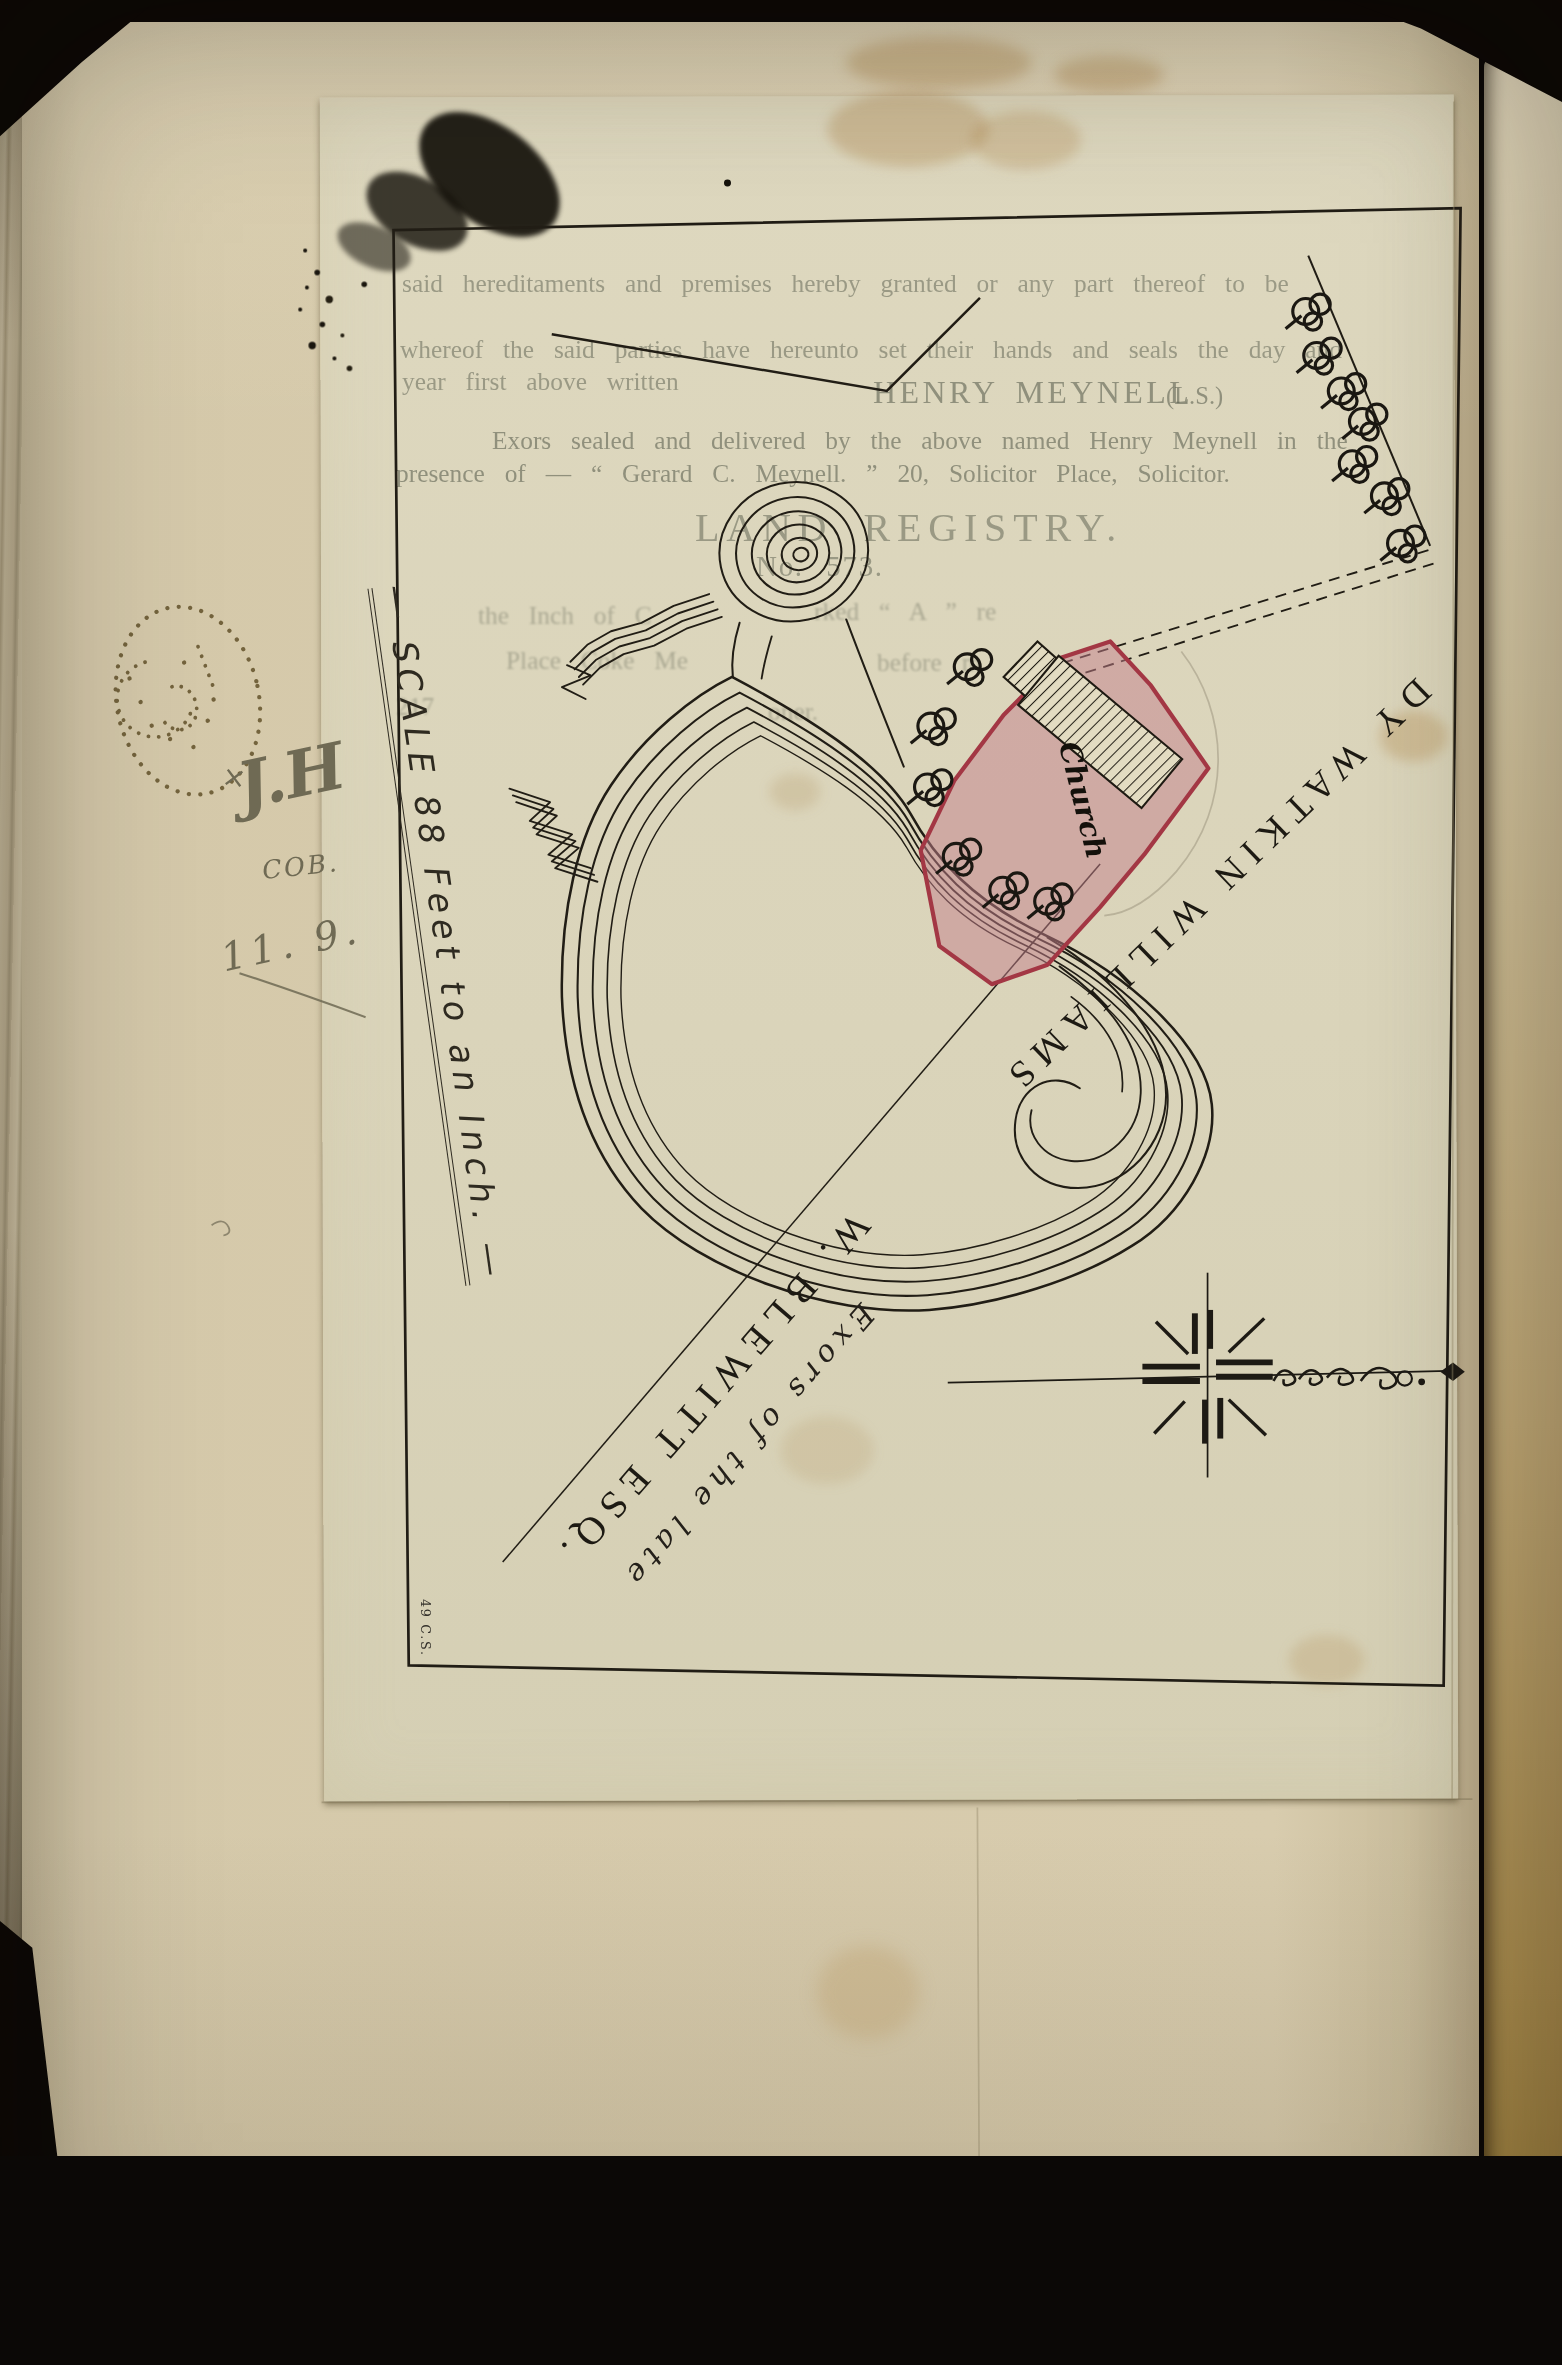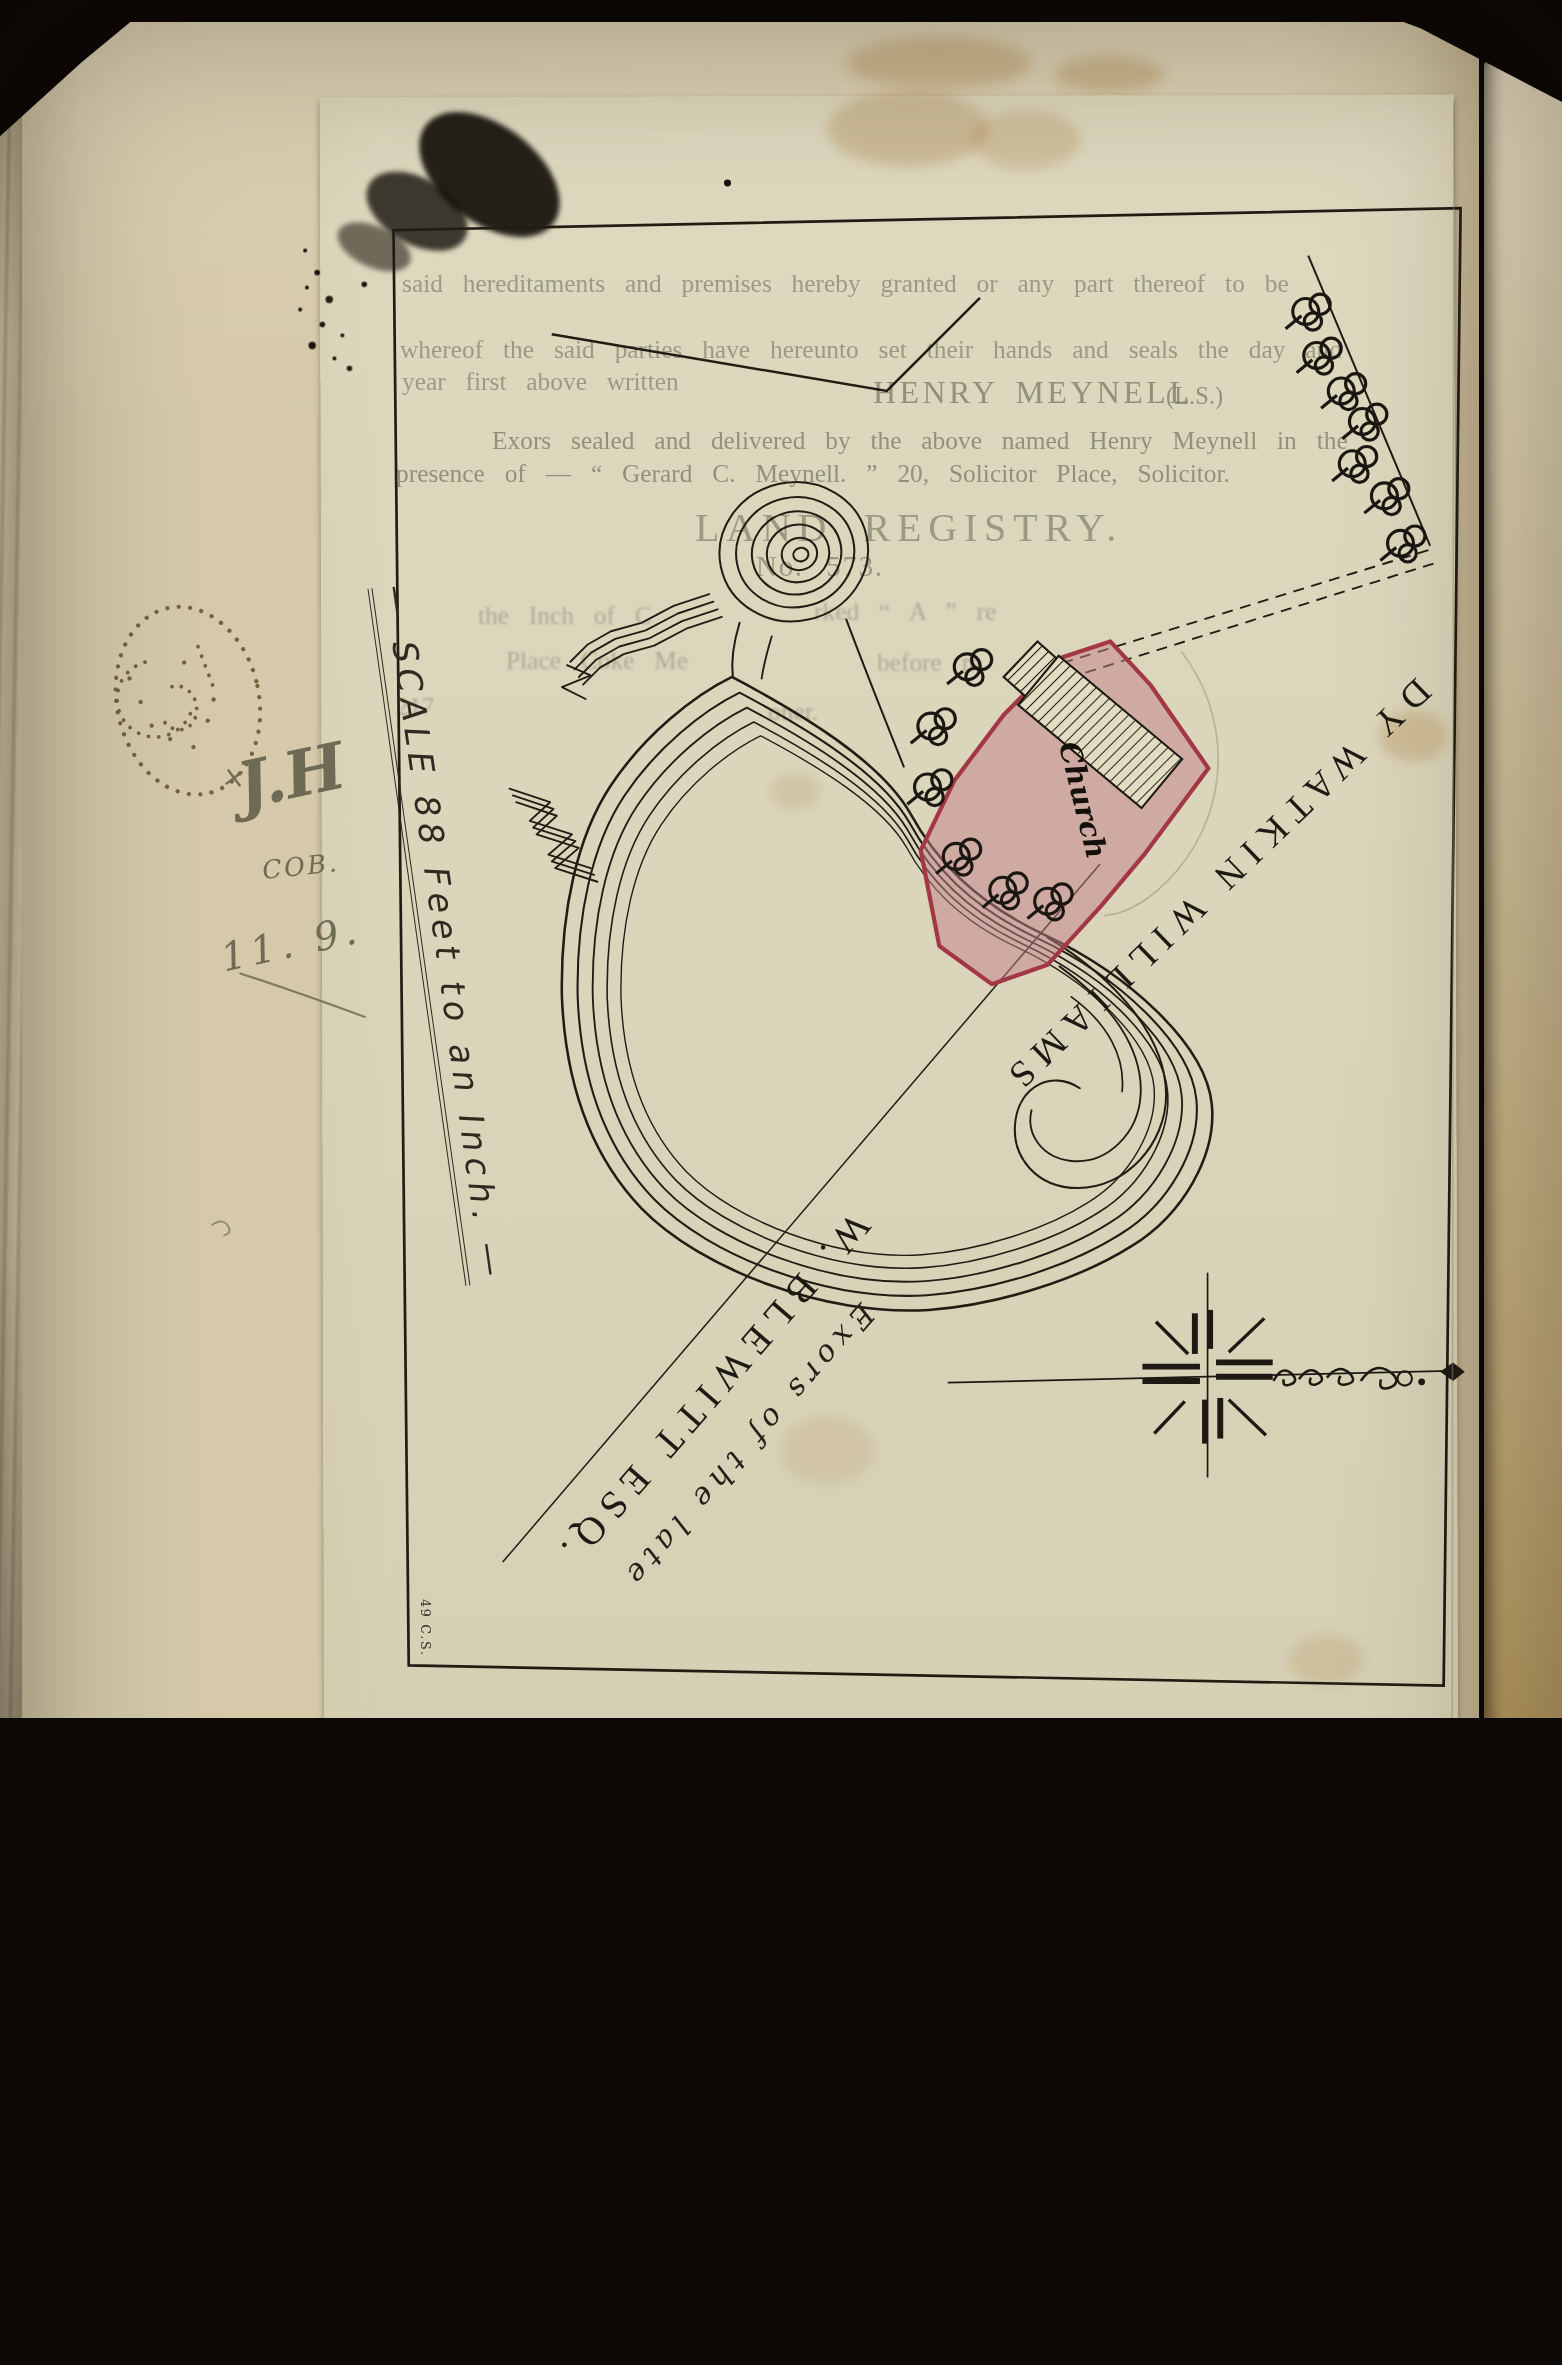--- a/index.html
+++ b/index.html
@@ -1,16 +1,16 @@
 <!DOCTYPE html>
 <html style="font-size:13.5px"><head>
 <meta charset="utf-8">
 <style>
   html,body{margin:0;padding:0;background:#0b0806;}
-  #scene{position:relative;width:1563px;height:1718px;background:#0b0806;overflow:hidden;
+  #scene{position:relative;width:1563px;height:2156px;background:#0b0806;overflow:hidden;
          font-family:"Liberation Serif",serif;}
   .abs{position:absolute;}
 
   
   .left-stack{left:0;top:17px;width:103px;height:2327px;
     background:repeating-linear-gradient(91deg,#c9bd9e 0px,#d3c8aa 7.6px,#b1a585 11px,#cdc2a3 14.4px,#c2b697 23px,#a89d7f 26px,#bfb394 29px);}
   .left-stack:after{content:"";position:absolute;inset:0;
     background:linear-gradient(180deg,rgba(35,28,14,.25) 0%,rgba(35,28,14,0) 14%,rgba(35,28,14,0) 52%,rgba(35,28,14,.55) 92%);}
   .main-page{left:22px;top:20.3px;width:1457px;height:2322px;border-radius:0 13.5px 8.5px 0;
     background:linear-gradient(90deg,#c9bd9e 0px,#d5c9aa 59px,#d8ccae 1252px,#ccbf9e 1388px,#baab89 1457px);}

